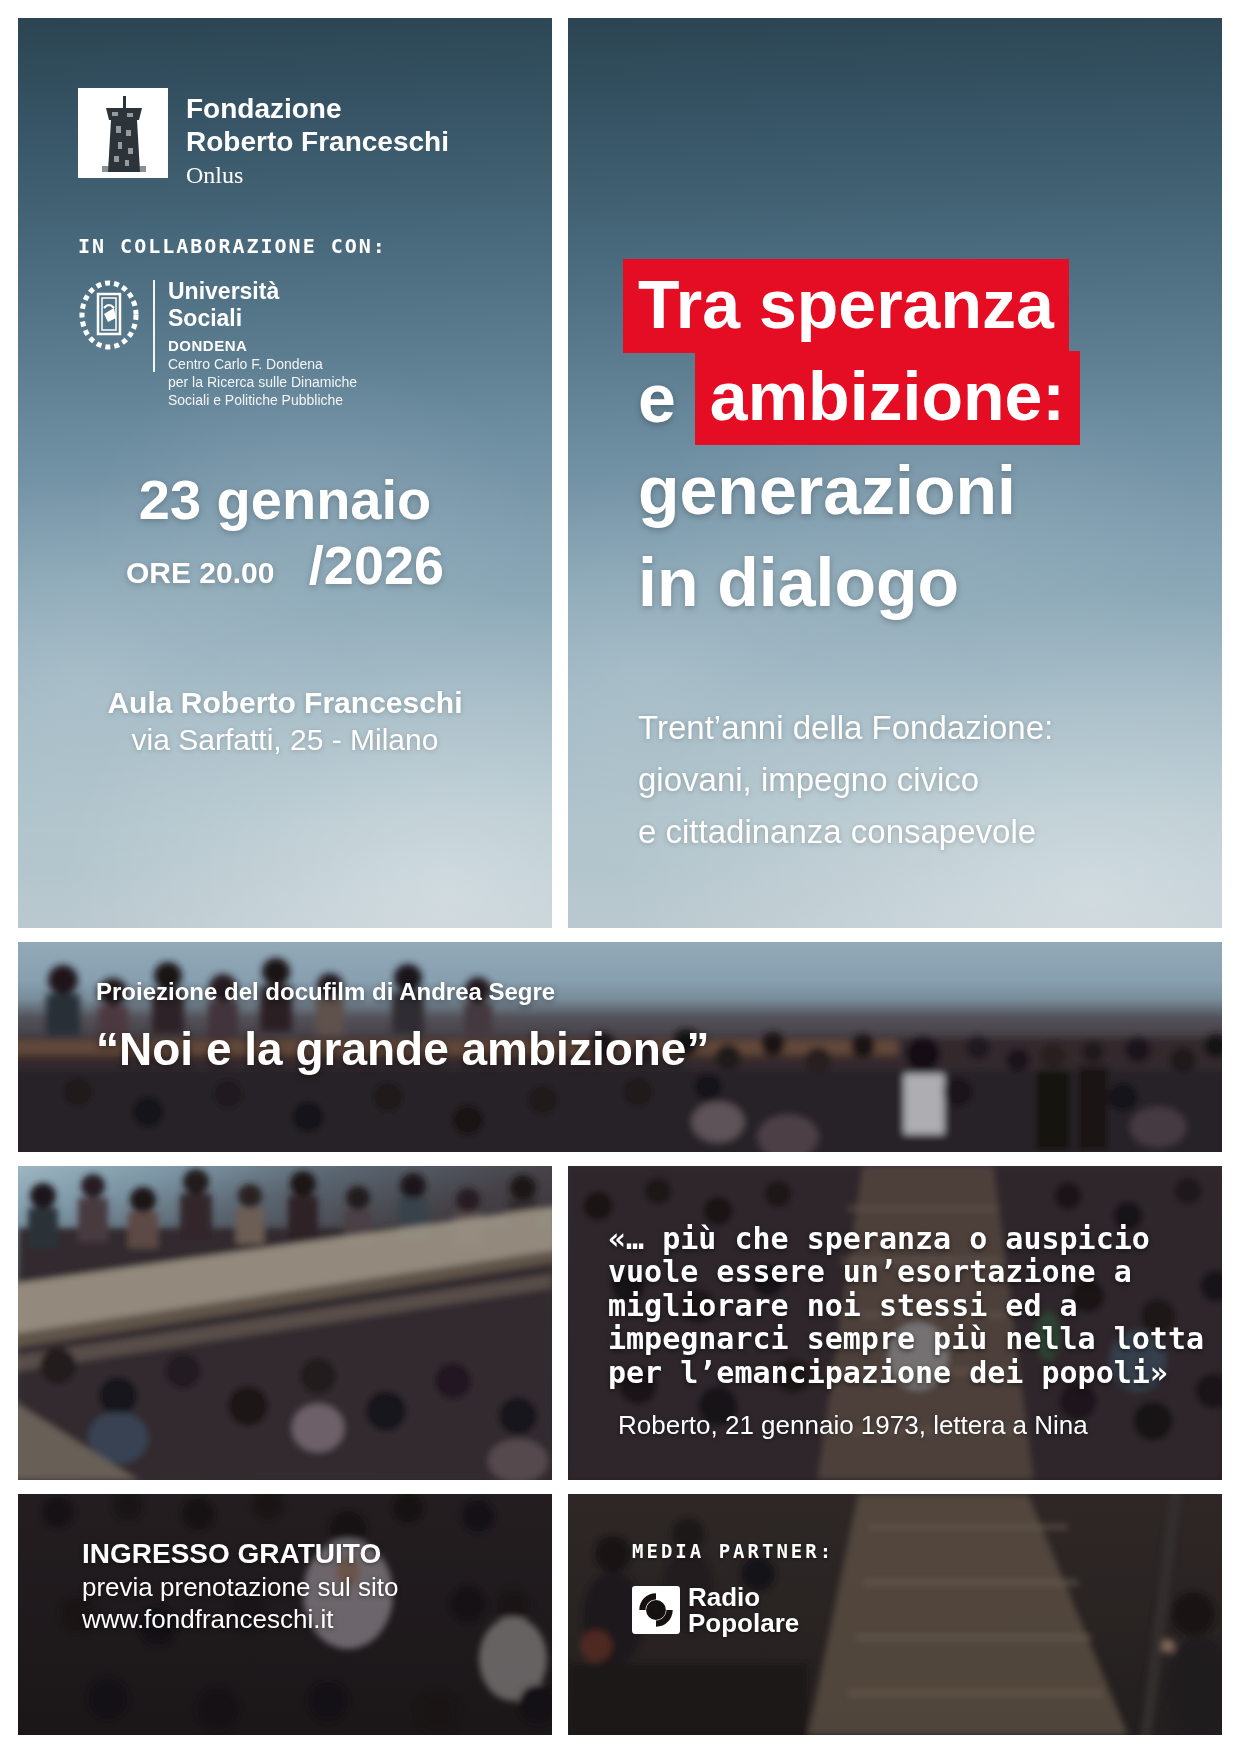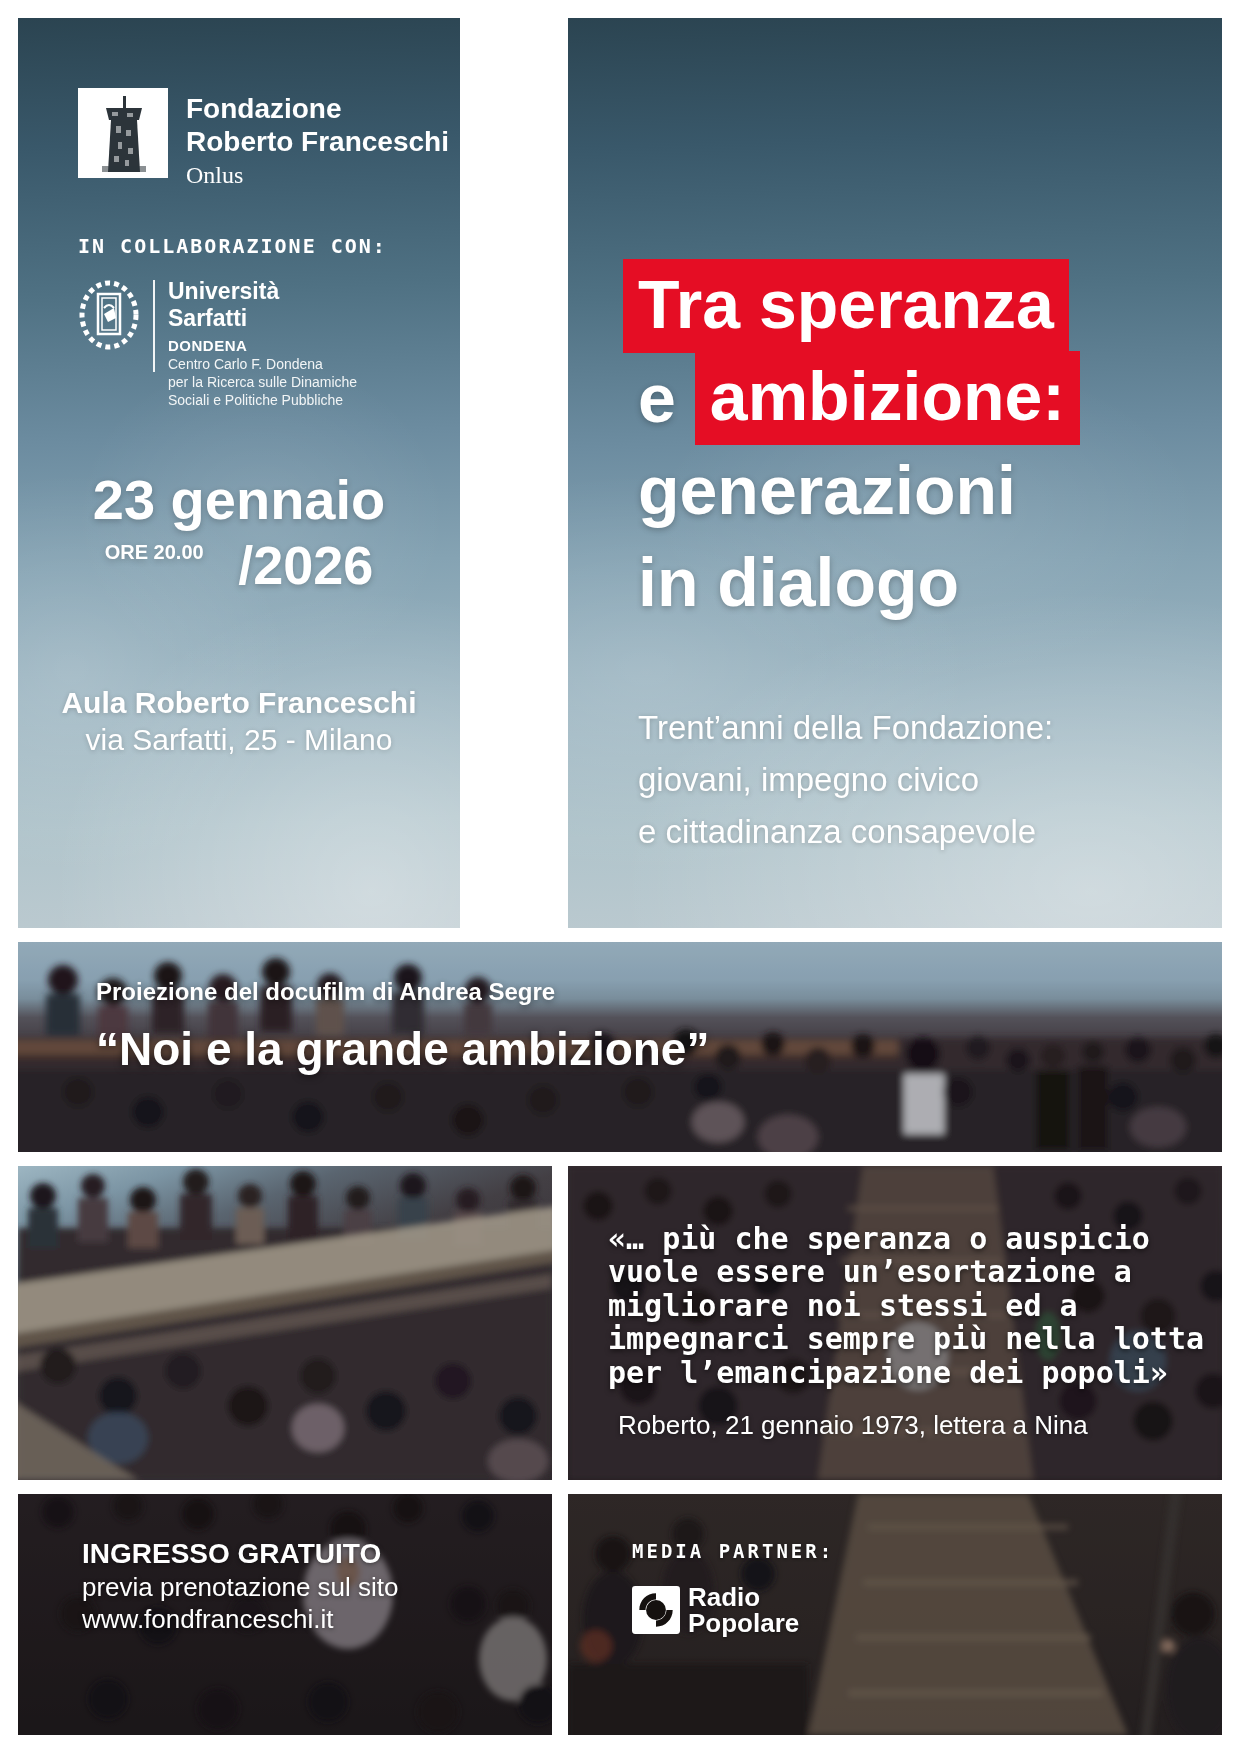--- a/index.html
+++ b/index.html
@@ -17,21 +17,21 @@
   .txt{position:absolute;z-index:3;}
 
   
   .sky{
     background:
       radial-gradient(120% 55% at 80% 96%, rgba(255,255,255,.34), rgba(255,255,255,0) 60%),
       radial-gradient(90% 40% at 12% 72%, rgba(255,255,255,.16), rgba(255,255,255,0) 55%),
       radial-gradient(70% 30% at 55% 55%, rgba(255,255,255,.10), rgba(255,255,255,0) 60%),
       linear-gradient(178deg,#2b4451 0%,#39586a 14%,#4f7183 30%,#6c8ca0 46%,#85a3b3 60%,#9cb5c1 74%,#b0c4cb 88%,#bccad0 100%);
   }
-  .panel-top-left{left:18px;top:18px;width:442px;height:910px;}
+  .panel-top-left{left:18px;top:18px;width:534px;height:910px;}
   .panel-top-right{left:568px;top:18px;width:654px;height:910px;}
 
   
   .banner{left:18px;top:942px;width:1204px;height:210px;
     background:linear-gradient(180deg,#a7c3d3 0%,#9bb8ca 18%,#8aa3b2 27%,#5e5d65 36%,#463f45 50%,#332d32 72%,#2a2529 100%);}
   .mid-left{left:18px;top:1166px;width:534px;height:314px;
     background:linear-gradient(160deg,#9db6c2 0%,#7c95a4 12%,#5a6570 24%,#433f44 40%,#363136 62%,#2e292d 100%);}
   .mid-right{left:568px;top:1166px;width:654px;height:314px;
     background:linear-gradient(180deg,#4a4348 0%,#3f383d 30%,#332d31 70%,#2b2629 100%);}
   .bot-left{left:18px;top:1494px;width:534px;height:241px;
@@ -52,21 +52,21 @@
   .collab{left:60px;top:216px;font-family:var(--mono);font-size:20px;letter-spacing:2px;font-weight:bold;}
   .bocconi-row{left:60px;top:260px;display:flex;align-items:flex-start;gap:13px;}
   .bocconi-emblem{width:62px;height:74px;flex:0 0 auto;}
   .bocconi-div{width:2px;height:92px;background:rgba(255,255,255,.92);margin-top:2px;}
   .bocconi-name{font-size:23px;line-height:27px;font-weight:600;}
   .bocconi-dept{font-size:15px;line-height:18px;font-weight:800;margin-top:5px;letter-spacing:.5px;}
   .bocconi-sub{font-size:14px;line-height:18px;font-weight:400;color:#f2f5f6;}
   .date-block{left:0;right:0;top:452px;text-align:center;text-shadow:0 2px 6px rgba(0,0,0,.22);}
   .date-day{font-size:56px;line-height:60px;font-weight:bold;}
   .date-line2{margin-top:6px;}
-  .date-time{display:inline-block;vertical-align:top;margin-top:5px;font-size:20px;font-weight:bold;}
+  .date-time{display:inline-block;vertical-align:top;margin-top:20px;font-size:30px;font-weight:bold;}
   .date-year{display:inline-block;vertical-align:top;font-size:54px;line-height:58px;font-weight:bold;margin-left:30px;}
   .venue-block{left:0;right:0;top:666px;text-align:center;font-size:30px;line-height:37px;
                text-shadow:0 1px 5px rgba(0,0,0,.20);}
   .venue-bold{font-weight:bold;}
 
   
   .dedication{left:70px;top:58px;font-size:23px;font-weight:bold;letter-spacing:.4px;}
   .title-block{left:70px;top:242px;text-shadow:none;}
   .t-line{height:92px;display:flex;align-items:center;font-size:68px;font-weight:bold;white-space:nowrap;}
   .hl{background:var(--red);padding:6px 15px 10px;}
@@ -138,21 +138,21 @@
       <svg class="bocconi-emblem" viewBox="0 0 62 74">
         <ellipse cx="31" cy="37" rx="27" ry="32" fill="none" stroke="#ffffff" stroke-width="5" stroke-dasharray="5 4"></ellipse>
         <rect x="20" y="16" width="22" height="40" fill="none" stroke="#ffffff" stroke-width="2.5"></rect>
         <rect x="24" y="20" width="14" height="32" fill="none" stroke="#ffffff" stroke-width="1.5"></rect>
         <polygon points="26,36 36,30 38,40 30,44" fill="#ffffff"></polygon>
         <path d="M26 30 Q31 24 36 30" fill="none" stroke="#ffffff" stroke-width="2"></path>
       </svg>
       <div class="bocconi-div"></div>
       <div>
         <div class="bocconi-name">Università</div>
-        <div class="bocconi-name">Sarfatti</div>
+        <div class="bocconi-name">Sociali</div>
         <div class="bocconi-dept">DONDENA</div>
         <div class="bocconi-sub">Centro Carlo F. Dondena</div>
         <div class="bocconi-sub">per la Ricerca sulle Dinamiche</div>
         <div class="bocconi-sub">Sociali e Politiche Pubbliche</div>
       </div>
     </div>
 
     <div class="txt date-block">
       <div class="date-day">23 gennaio</div>
       <div class="date-line2">

